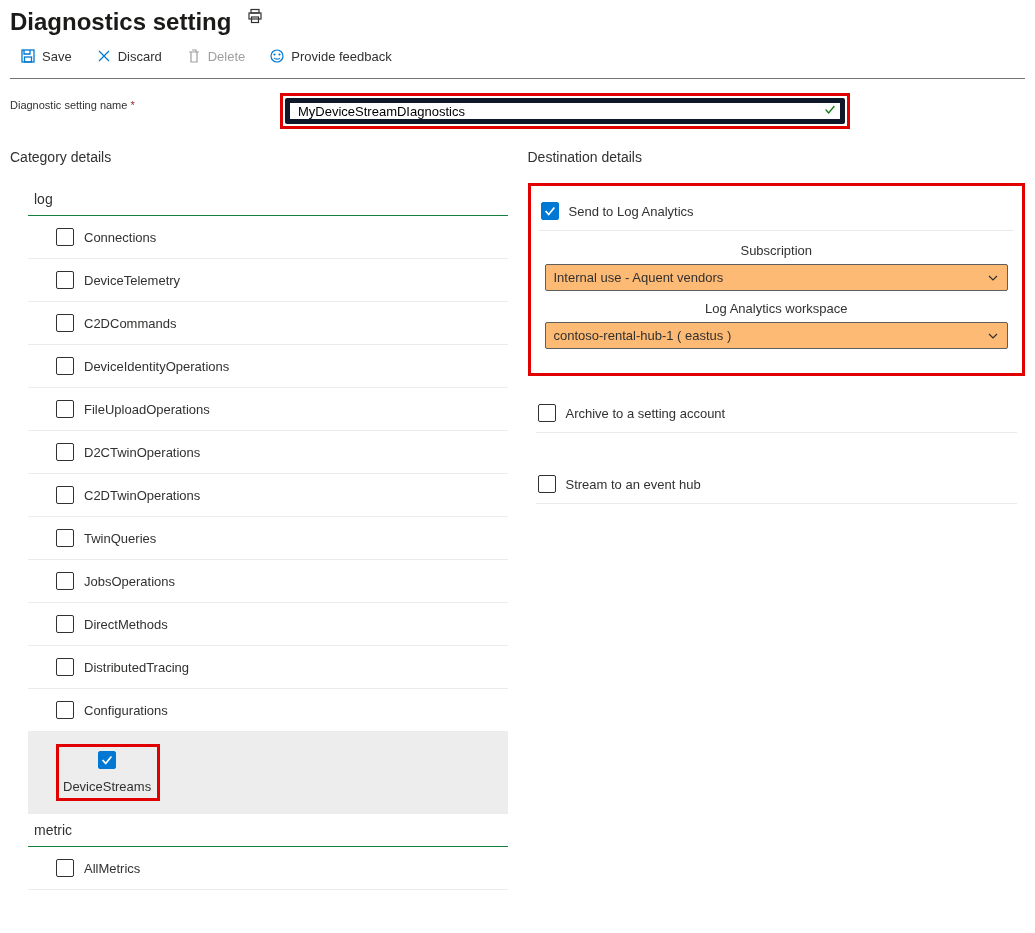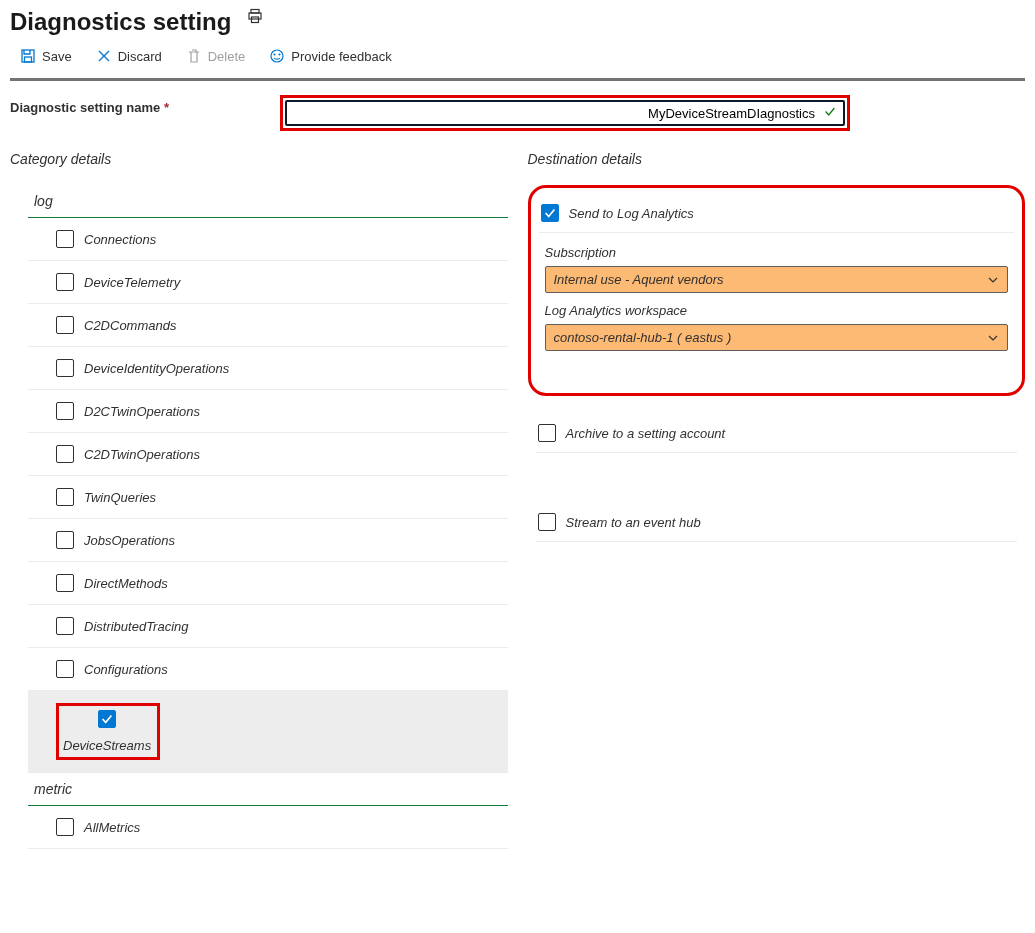--- a/index.html
+++ b/index.html
@@ -1,43 +1,43 @@
 <!DOCTYPE html>
 <html><head>
 <meta charset="utf-8">
 <style>
 * { box-sizing: border-box; margin: 0; padding: 0; }
 body { font-family: "Segoe UI", -apple-system, sans-serif; font-size: 13px; color: #323130; background: #fff; padding: 8px 10px; width: 1035px; }
 .header { display: flex; align-items: flex-start; gap: 16px; margin-bottom: 8px; }
 .page-title { font-size: 24px; font-weight: 600; color: #1b1a19; }
 .print-icon { color: #323130; }
-.toolbar { display: flex; align-items: center; gap: 4px; padding-bottom: 10px; border-bottom: 3px solid #737373; margin-bottom: 14px; }
+.toolbar { display: flex; align-items: center; gap: 4px; padding-bottom: 10px; border-bottom: 1px solid #737373; margin-bottom: 14px; }
 .toolbar-btn { display: inline-flex; align-items: center; gap: 6px; background: none; border: none; padding: 4px 10px; font-size: 13px; cursor: pointer; color: #323130; }
 .toolbar-btn.disabled { color: #a19f9d; cursor: default; }
 .toolbar-btn svg { width: 16px; height: 16px; }
-.section-label { font-size: 13px; color: #323130; margin-bottom: 12px; font-weight: bold; }
+.section-label { font-size: 11px; color: #323130; margin-bottom: 12px; }
 .required { color: #a4262c; }
 .name-row { display: flex; align-items: center; gap: 20px; margin-bottom: 20px; }
 .name-label { flex: 0 0 250px; }
 .highlight-box { border: 3px solid #e00000; padding: 2px; }
 .name-input-wrap { flex: 0 0 570px; position: relative; }
-.name-input { width: 100%; padding: 4px 28px 4px 8px; border: 2px solid #0f172a; border-radius: 2px; font-size: 13px; height: 26px; text-align: right; }
+.name-input { width: 100%; padding: 4px 28px 4px 8px; border: 5px solid #0f172a; border-radius: 2px; font-size: 13px; height: 26px; }
 .check-icon { position: absolute; right: 10px; top: 50%; transform: translateY(-50%); color: #107c10; }
 .columns { display: flex; gap: 20px; }
-.col { flex: 1; font-style: italic; }
+.col { flex: 1; }
 .col-title { font-size: 14px; color: #323130; margin-bottom: 18px; }
 .group-header { font-size: 14px; padding: 8px 0 8px 6px; border-bottom: 1px solid #15803d; margin-left: 18px; }
 .cat-row { display: flex; align-items: center; gap: 10px; padding: 12px 0 12px 28px; border-bottom: 1px solid #edebe9; margin-left: 18px; }
 .cat-row.highlighted { background: #ededed; }
 .cat-highlight-wrap { border: 3px solid #e00000; display: inline-flex; align-items: center; gap: 10px; padding: 4px 6px 4px 4px; flex-direction: column; }
-.dest-box { padding: 8px 8px 32px 8px; margin-bottom: 12px; border-radius: 18px; }
+.dest-box { padding: 8px 8px 14px 8px; margin-bottom: 12px; }
 .dest-box.highlighted { border: 3px solid #e00000; }
 .dest-head { display: flex; align-items: center; gap: 10px; padding: 8px 2px 10px 2px; border-bottom: 1px solid #edebe9; }
 .dest-sub { padding: 12px 6px 0 6px; }
-.dest-sub-label { font-size: 13px; margin-bottom: 6px; }
+.dest-sub-label { font-size: 13px; margin-bottom: 6px; text-align: center; }
 .dropdown { width: 100%; display: flex; align-items: center; justify-content: space-between; border: 1px solid #605e5c; border-radius: 2px; padding: 5px 8px; background: #fdba74; cursor: pointer; font-size: 13px; margin-bottom: 10px; }
 .dropdown svg { width: 12px; height: 12px; }
 .checkbox { width: 18px; height: 18px; border: 1px solid #323130; border-radius: 2px; display: inline-flex; align-items: center; justify-content: center; cursor: pointer; flex-shrink: 0; background: #fff; }
 .checkbox.checked { background: #0078d4; border-color: #0078d4; }
 .checkbox.checked svg { width: 14px; height: 14px; stroke: #fff; }
 .cb-label { font-size: 13px; color: #323130; }
 </style>
 </head>
 <body>
 
@@ -116,20 +116,24 @@
         <div class="cat-row">
           <span class="checkbox"></span>
           <span class="cb-label">C2DCommands</span>
         </div>
         <div class="cat-row">
           <span class="checkbox"></span>
           <span class="cb-label">DeviceIdentityOperations</span>
         </div>
         <div class="cat-row">
           <span class="checkbox"></span>
+          <span class="cb-label">FileUploadOperations</span>
+        </div>
+        <div class="cat-row">
+          <span class="checkbox"></span>
           <span class="cb-label">D2CTwinOperations</span>
         </div>
         <div class="cat-row">
           <span class="checkbox"></span>
           <span class="cb-label">C2DTwinOperations</span>
         </div>
         <div class="cat-row">
           <span class="checkbox"></span>
           <span class="cb-label">TwinQueries</span>
         </div>

